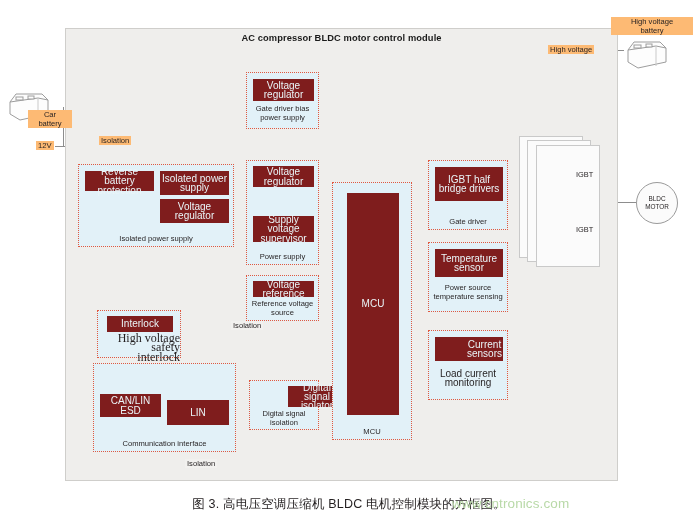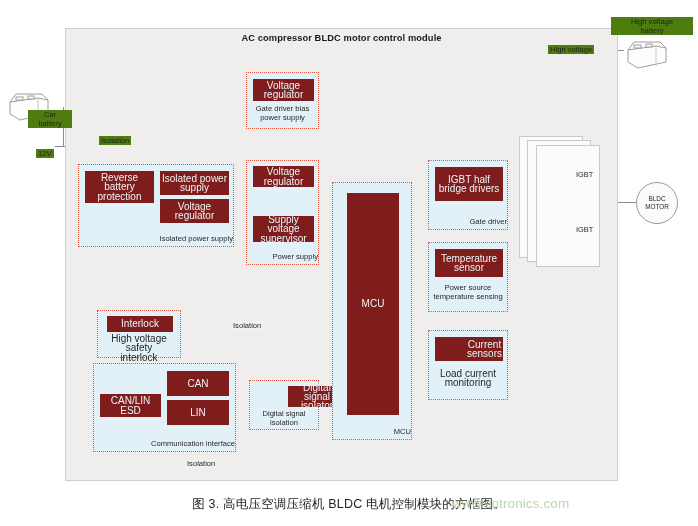--- a/index.html
+++ b/index.html
@@ -10,32 +10,32 @@
 
   
   .module-frame{position:absolute;left:65px;top:28px;width:553px;height:453px;
       background:#efeeec;border:1px solid #cfcecb;box-sizing:border-box;}
   .module-title{position:absolute;left:65px;top:33px;width:553px;text-align:center;
       font-size:9.3px;font-weight:bold;letter-spacing:.1px;color:#1a1a1a;}
 
   
   .grp{position:absolute;box-sizing:border-box;border:1px dotted #e2583e;
        background:#e2f1f8;}
-  .grp .caption{position:absolute;left:0;right:0;bottom:3px;text-align:right;
+  .grp .caption{position:absolute;left:0;right:0;bottom:3px;text-align:center;
        font-size:7.6px;color:#231f20;line-height:9px;}
 
   
   .blk{position:absolute;box-sizing:border-box;background:#7f1d1d;color:#eaf5f8;
        display:flex;align-items:center;justify-content:center;text-align:center;
        font-size:10px;line-height:9.2px;padding:1px;}
 
   
   .lbl{position:absolute;font-size:7.6px;color:#231f20;background:#f2f1ef;
        padding:0 2px;white-space:nowrap;line-height:9px;}
-  .lbl.onwhite{background:#4d7c0f;}
+  .lbl.onwhite{background:#fdba74;}
 
   
   .card{position:absolute;box-sizing:border-box;background:#fbfbfb;
         border:1px solid #c9c9c9;}
   .igbt-txt{position:absolute;font-size:7.4px;color:#231f20;}
 
   
   .motor{position:absolute;border:1px solid #9a9a9a;border-radius:50%;
       background:#fbfbfb;display:flex;flex-direction:column;align-items:center;
       justify-content:center;font-size:6.4px;line-height:7.6px;color:#231f20;}
@@ -164,21 +164,21 @@
     <g transform="translate(8,88)">
       <path d="M2 14 L8 6 L34 6 L40 12 L40 26 L12 32 L2 26 Z" fill="#fdfdfd" stroke="#9d9d9d" stroke-width="1"></path>
       <path d="M2 14 L30 10 L40 12" fill="none" stroke="#9d9d9d" stroke-width="1"></path>
       <path d="M30 10 L30 30" fill="none" stroke="#c9c9c9" stroke-width="1"></path>
       <rect x="8" y="9" width="7" height="3" fill="#fdfdfd" stroke="#9d9d9d"></rect>
       <rect x="20" y="8" width="6" height="3" fill="#fdfdfd" stroke="#9d9d9d"></rect>
     </g>
   </svg>
   <div class="lbl onwhite" style="left:28px;top:110px;text-align:center;width:40px;">Car</div>
   <div class="lbl onwhite" style="left:28px;top:119px;text-align:center;width:40px;">battery</div>
-  <div class="lbl onwhite" style="left:36px;top:141px;margin-top:8px;">12V</div>
+  <div class="lbl onwhite" style="left:36px;top:141px;">12V</div>
 
   <div class="lbl onwhite" style="left:611px;top:17px;width:78px;text-align:center;">High voltage</div>
   <div class="lbl onwhite" style="left:611px;top:26px;width:78px;text-align:center;">battery</div>
   <svg style="left:0;top:0">
     <g transform="translate(626,36)">
       <path d="M2 14 L8 6 L34 6 L40 12 L40 26 L12 32 L2 26 Z" fill="#fdfdfd" stroke="#9d9d9d" stroke-width="1"></path>
       <path d="M2 14 L30 10 L40 12" fill="none" stroke="#9d9d9d" stroke-width="1"></path>
       <path d="M30 10 L30 30" fill="none" stroke="#c9c9c9" stroke-width="1"></path>
       <rect x="8" y="9" width="7" height="3" fill="#fdfdfd" stroke="#9d9d9d"></rect>
       <rect x="20" y="8" width="6" height="3" fill="#fdfdfd" stroke="#9d9d9d"></rect>
@@ -193,46 +193,53 @@
   <div class="grp" style="left:246px;top:72px;width:73px;height:57px;">
     <div class="blk" style="left:6px;top:6px;width:61px;height:22px;">Voltage regulator</div>
     <div style="position:absolute;left:0;right:0;top:31px;text-align:center;
                 font-size:7.6px;line-height:9.4px;">
       <div>Gate driver bias</div>
       <div>power supply</div>
     </div>
   </div>
 
   <div class="grp" style="left:78px;top:164px;width:156px;height:83px;">
-    <div class="blk" style="left:6px;top:6px;width:69px;height:32px;">Reverse battery protection</div>
+    <div class="blk" style="left:6px;top:6px;width:69px;height:20px;">Reverse battery protection</div>
     <div class="blk" style="left:81px;top:6px;width:69px;height:24px;">Isolated power supply</div>
     <div class="blk" style="left:81px;top:34px;width:69px;height:24px;">Voltage regulator</div>
     <div class="caption">Isolated power supply</div>
   </div>
 
   <div class="grp" style="left:246px;top:160px;width:73px;height:105px;">
     <div class="blk" style="left:6px;top:5px;width:61px;height:21px;">Voltage regulator</div>
     <div class="blk" style="left:6px;top:16px;width:61px;height:21px;margin-top:44px;">Watchdog</div>
     <div class="blk" style="left:6px;top:55px;width:61px;height:26px;">Supply voltage supervisor</div>
     <div class="caption">Power supply</div>
   </div>
 
+  <div class="grp" style="left:246px;top:275px;width:73px;height:46px;">
+    <div class="blk" style="left:6px;top:5px;width:61px;height:16px;">Voltage reference</div>
+    <div style="position:absolute;left:0;right:0;top:23px;text-align:center;
+                font-size:7.6px;line-height:9.4px;">
+      <div>Reference voltage</div>
+      <div>source</div>
+    </div>
+  </div>
 
   <div class="grp" style="left:97px;top:310px;width:84px;height:48px;">
     <div class="blk" style="left:9px;top:5px;width:66px;height:16px;">Interlock</div>
-    <div style="position:absolute;left:0;right:0;top:23px;text-align:center;
-                font-size:10px;line-height:9.4px;">
+    <div style="position:absolute;left:0;right:0;top:23px;text-align:right;
+                font-size:12px;line-height:9.4px;font-family:Liberation Serif, serif;">
       <div>High voltage safety</div>
       <div>interlock</div>
     </div>
   </div>
 
   <div class="grp" style="left:93px;top:363px;width:143px;height:89px;">
     <div class="blk" style="left:6px;top:30px;width:61px;height:23px;">CAN/LIN ESD</div>
-    <div class="blk" style="left:73px;top:7px;width:62px;height:25px;">CAN</div>
     <div class="blk" style="left:73px;top:36px;width:62px;height:25px;">LIN</div>
     <div class="caption">Communication interface</div>
   </div>
 
   <div class="grp" style="left:249px;top:380px;width:70px;height:50px;">
     <div class="blk" style="left:6px;top:5px;width:58px;height:21px;margin-left:32px;">Digital signal isolator</div>
     <div style="position:absolute;left:0;right:0;top:28px;text-align:center;
                 font-size:7.6px;line-height:9.4px;">
       <div>Digital signal</div>
       <div>isolation</div>

